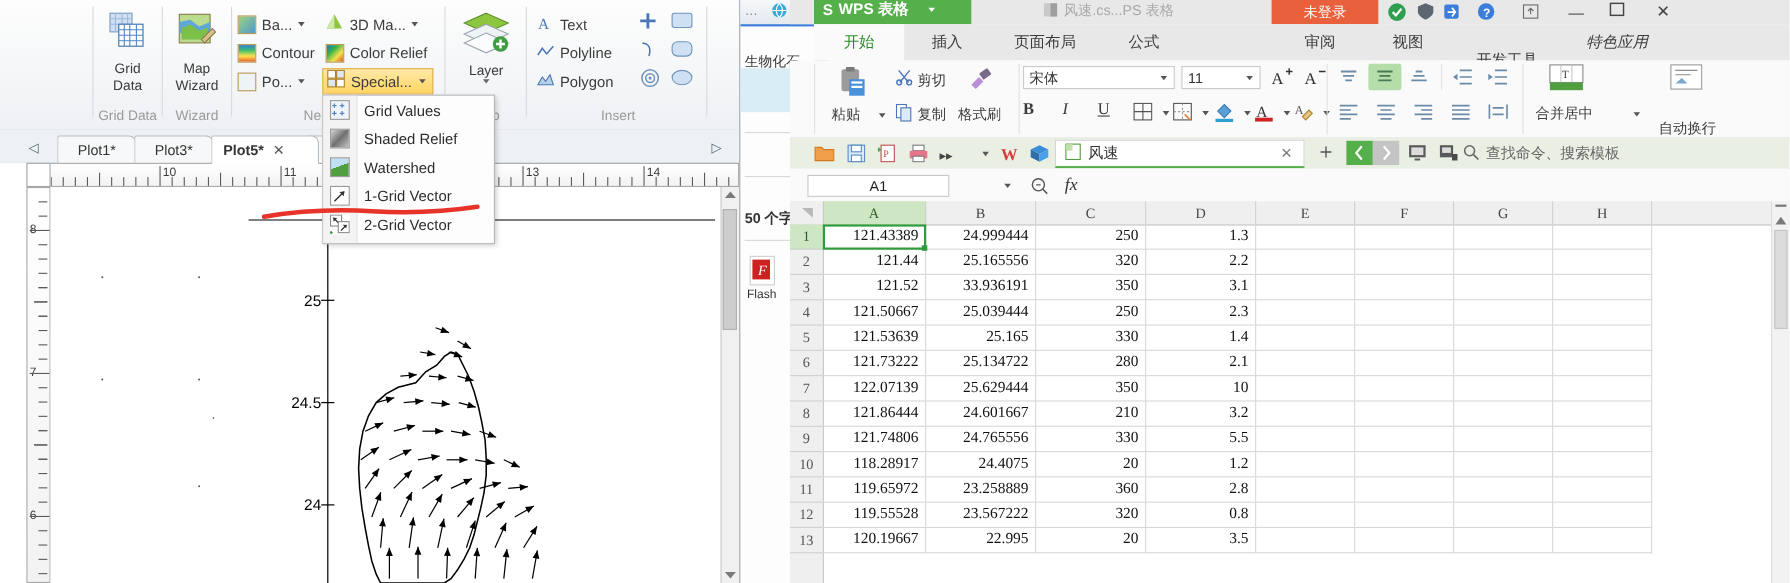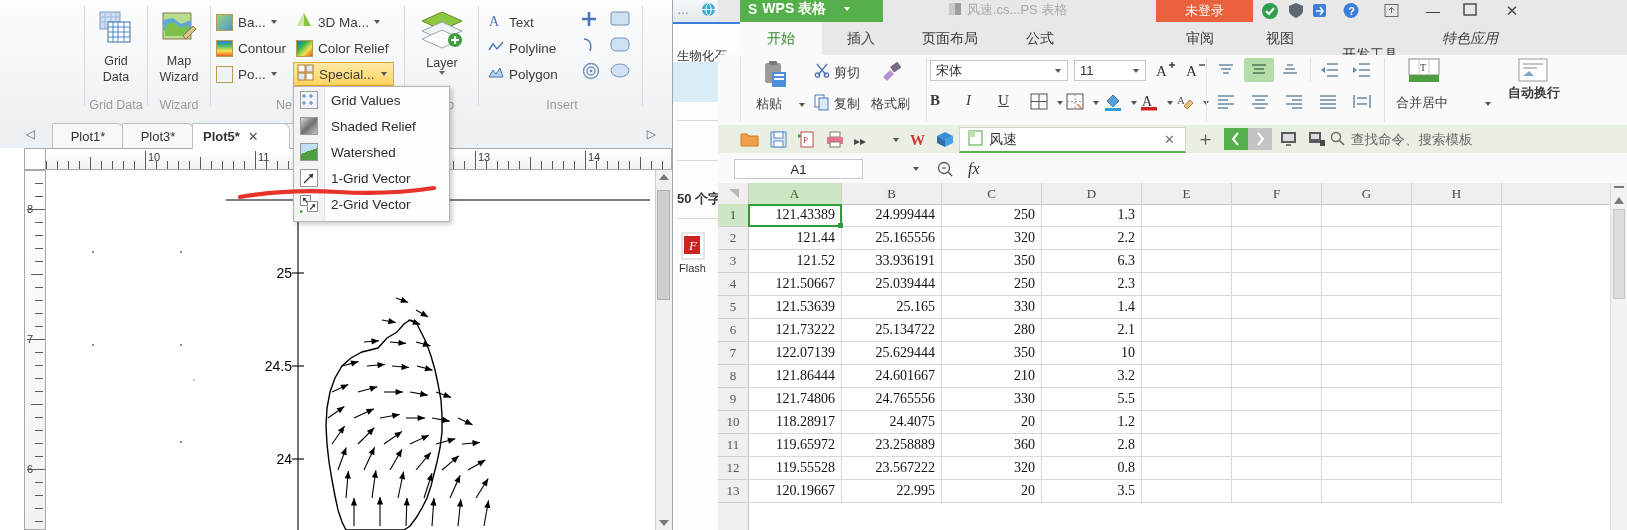--- a/index.html
+++ b/index.html
@@ -1016,21 +1016,21 @@
   <span class="tlabel" style="left:678px;top:94px;">合并居中</span>
   <span class="caret" style="position:absolute;left:762px;top:102px;"></span>
 
   <span class="tico" style="left:800px;top:58px;">
     <svg width="30" height="26" viewBox="0 0 30 26">
         <rect x="1" y="1" width="28" height="22" fill="#fff" stroke="#9a9a9a"></rect>
         <path d="M5 6h20M5 10h14" stroke="#8a8a8a"></path>
         <path d="M5 18 L11 13 L16 18Z" fill="#7aa8cc"></path>
       </svg>
   </span>
-  <span class="tlabel" style="left:790px;top:84px;font-weight:bold;">自动换行</span>
+  <span class="tlabel" style="left:790px;top:108px;">自动换行</span>
 
   <div id="docbar"></div>
   <span class="tico" style="left:22px;top:131px;">
     <svg width="19" height="17" viewBox="0 0 19 17">
         <path d="M1 3h6l2 2h9v10H1Z" fill="#f0a04a" stroke="#d07a22"></path>
       </svg>
   </span>
   <span class="tico" style="left:52px;top:131px;">
     <svg width="17" height="17" viewBox="0 0 17 17">
         <rect x="1" y="1" width="15" height="15" fill="#dce9f7" stroke="#5a8ac0"></rect>
@@ -1174,21 +1174,21 @@
       <div class="gcell" style="left: 124px; width: 100px; top: 44px;">25.165556</div>
       <div class="gcell" style="left: 224px; width: 100px; top: 44px;">320</div>
       <div class="gcell" style="left: 324px; width: 100px; top: 44px;">2.2</div>
       <div class="gcell" style="left: 424px; width: 90px; top: 44px;"></div>
       <div class="gcell" style="left: 514px; width: 90px; top: 44px;"></div>
       <div class="gcell" style="left: 604px; width: 90px; top: 44px;"></div>
       <div class="gcell" style="left: 694px; width: 90px; top: 44px;"></div>
       <div class="gcell" style="left: 30px; width: 94px; top: 67px;">121.52</div>
       <div class="gcell" style="left: 124px; width: 100px; top: 67px;">33.936191</div>
       <div class="gcell" style="left: 224px; width: 100px; top: 67px;">350</div>
-      <div class="gcell" style="left: 324px; width: 100px; top: 67px;">6.3</div>
+      <div class="gcell" style="left: 324px; width: 100px; top: 67px;">3.1</div>
       <div class="gcell" style="left: 424px; width: 90px; top: 67px;"></div>
       <div class="gcell" style="left: 514px; width: 90px; top: 67px;"></div>
       <div class="gcell" style="left: 604px; width: 90px; top: 67px;"></div>
       <div class="gcell" style="left: 694px; width: 90px; top: 67px;"></div>
       <div class="gcell" style="left: 30px; width: 94px; top: 90px;">121.50667</div>
       <div class="gcell" style="left: 124px; width: 100px; top: 90px;">25.039444</div>
       <div class="gcell" style="left: 224px; width: 100px; top: 90px;">250</div>
       <div class="gcell" style="left: 324px; width: 100px; top: 90px;">2.3</div>
       <div class="gcell" style="left: 424px; width: 90px; top: 90px;"></div>
       <div class="gcell" style="left: 514px; width: 90px; top: 90px;"></div>

